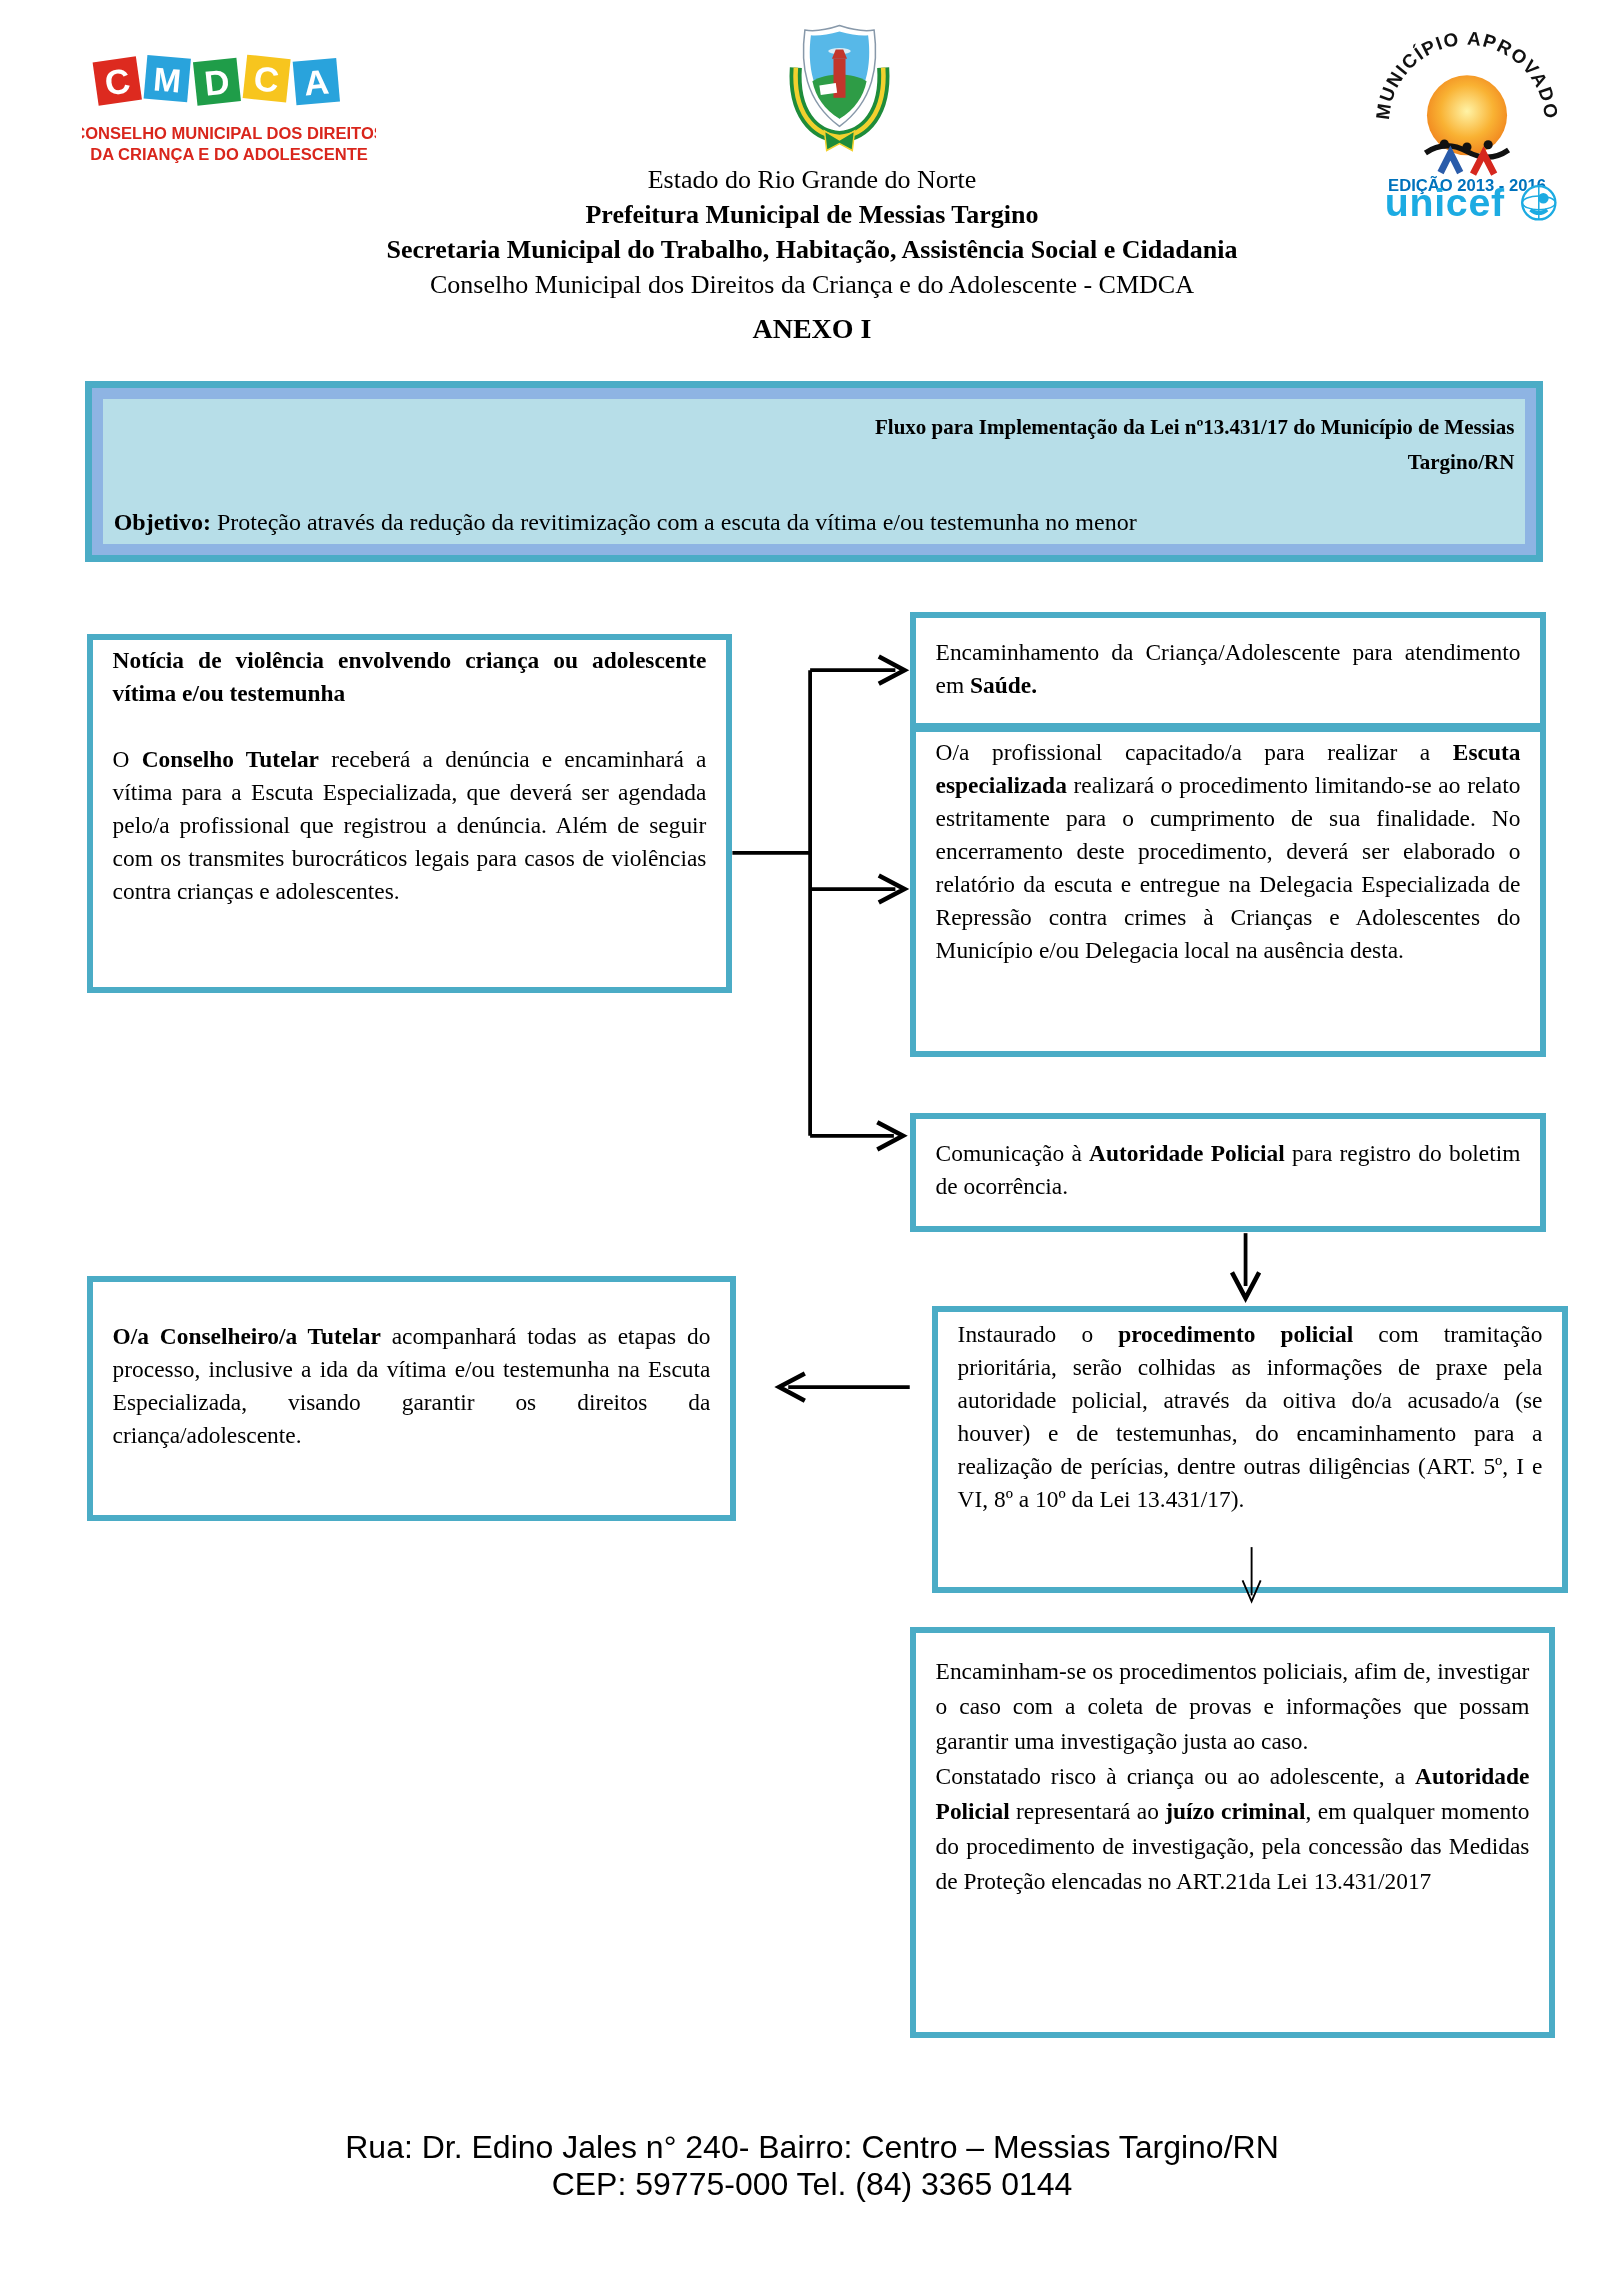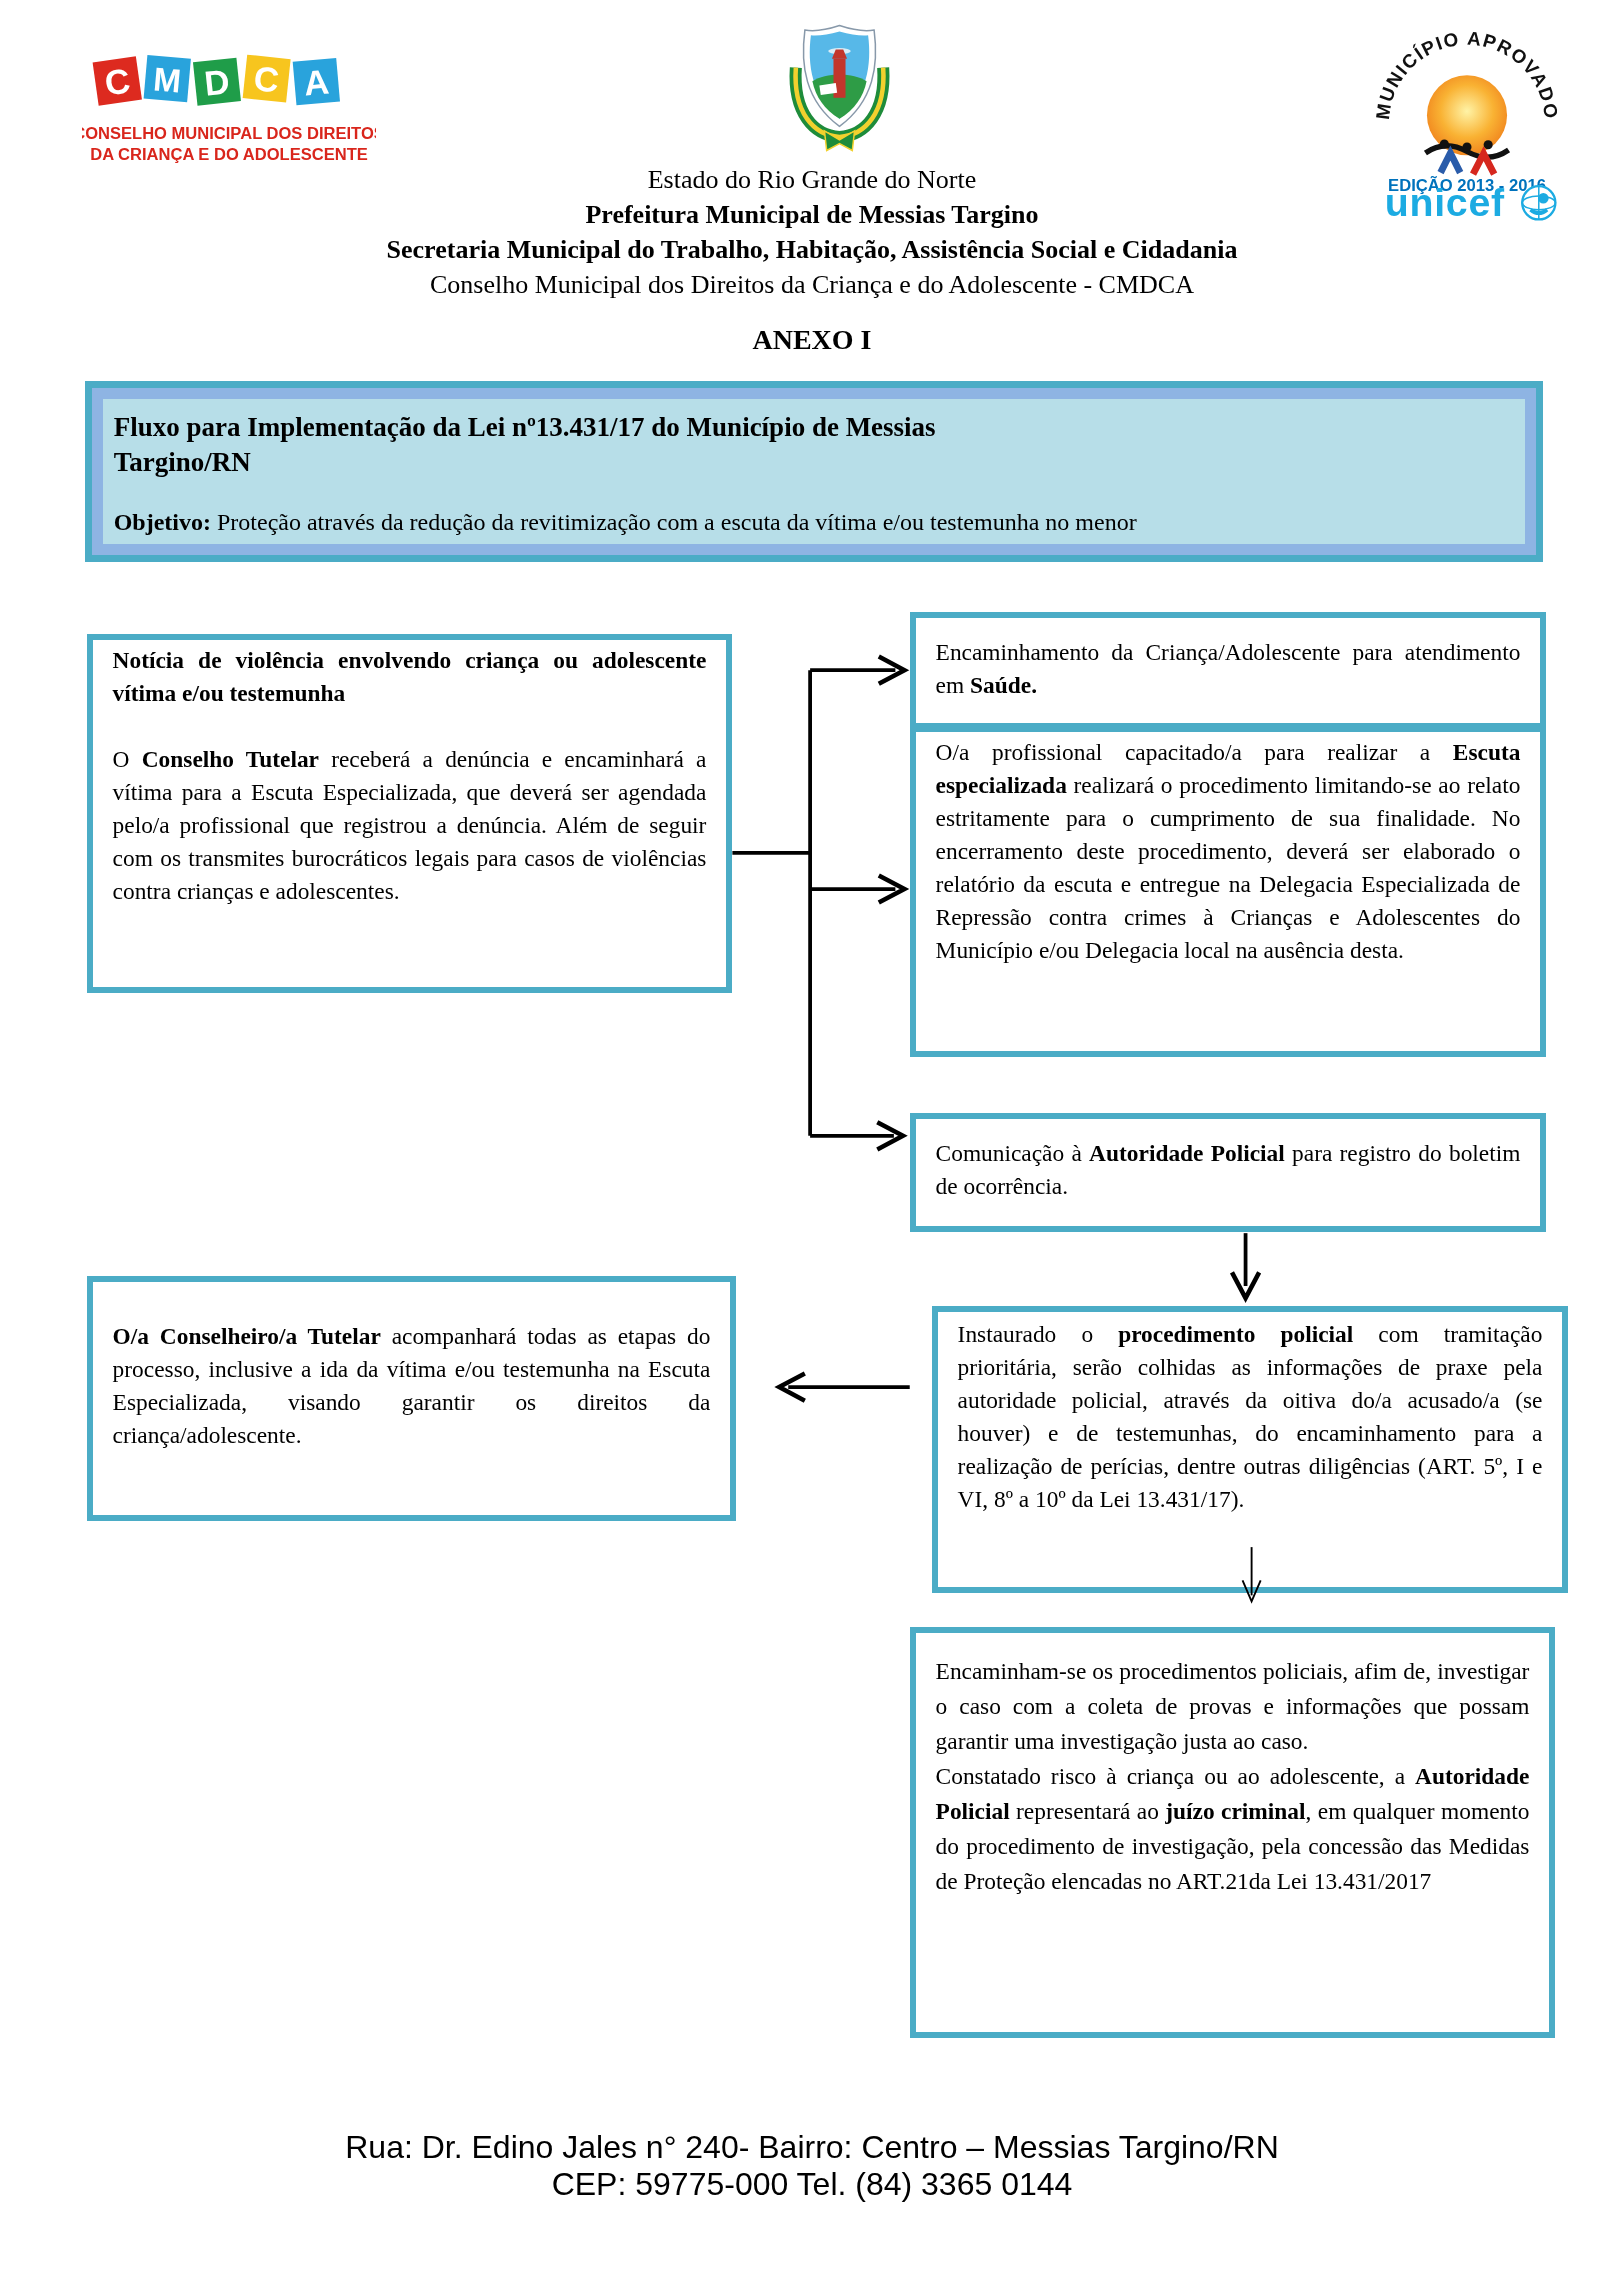--- a/index.html
+++ b/index.html
@@ -3,35 +3,35 @@
 <meta charset="utf-8">
 <style>
   html,body{margin:0;padding:0;background:#9a9a9a;}
   .page{position:relative;width:1624px;height:2295px;background:#ffffff;
         font-family:"Liberation Serif","DejaVu Serif",serif;color:#000;overflow:hidden;}
 
   
   .header-text{position:absolute;left:0;top:162px;width:100%;text-align:center;}
   .h-line{font-size:26px;line-height:35px;}
   .b{font-weight:bold;}
-  .h-annex{font-size:28px;margin-top:20px;}
+  .h-annex{font-size:28px;margin-top:9px;}
 
   .logo-wrap{position:absolute;}
   #cmdca-logo{left:82px;top:47px;width:294px;height:128px;}
   #coat-logo{left:779px;top:21px;width:121px;height:137px;}
   #unicef-logo{left:1368px;top:22.6px;width:198px;height:198px;}
   .logo-wrap svg{width:100%;height:100%;display:block;}
 
   
   .title-box{position:absolute;left:85px;top:381px;width:1458px;height:181px;
              background:#4BACC6;box-sizing:border-box;padding:6.8px;}
   .title-box-mid{background:#8EB4E3;width:100%;height:100%;box-sizing:border-box;padding:11.3px;}
   .title-box-inner{background:#B7DEE8;width:100%;height:100%;box-sizing:border-box;
                    padding:10.6px 10.6px 0;overflow:hidden;}
-  .tb-title{text-align:left;font-weight:bold;font-size:27px;line-height:35px;}
+  .tb-title{text-align:right;font-weight:bold;font-size:21px;line-height:35px;}
   .tb-objective{margin-top:27px;font-size:24px;line-height:30px;white-space:nowrap;}
 
   
   .fbox{position:absolute;background:#fff;border:6.8px solid #4BACC6;box-sizing:border-box;
         font-size:23.4px;line-height:33px;text-align:justify;padding:0 19.6px;overflow:hidden;}
   .fbox-title{font-weight:bold;margin:0 0 33px 0;}
   .fbox-body{margin:0;}
   #box-notice       {left:87px; top:634px; width:645px;height:359px;padding-top:4px;}
   #box-saude        {left:910px;top:612px; width:636px;height:117px;padding-top:18px;}
   #box-escuta       {left:910px;top:726px;width:636px;height:331px;padding-top:4px;}

